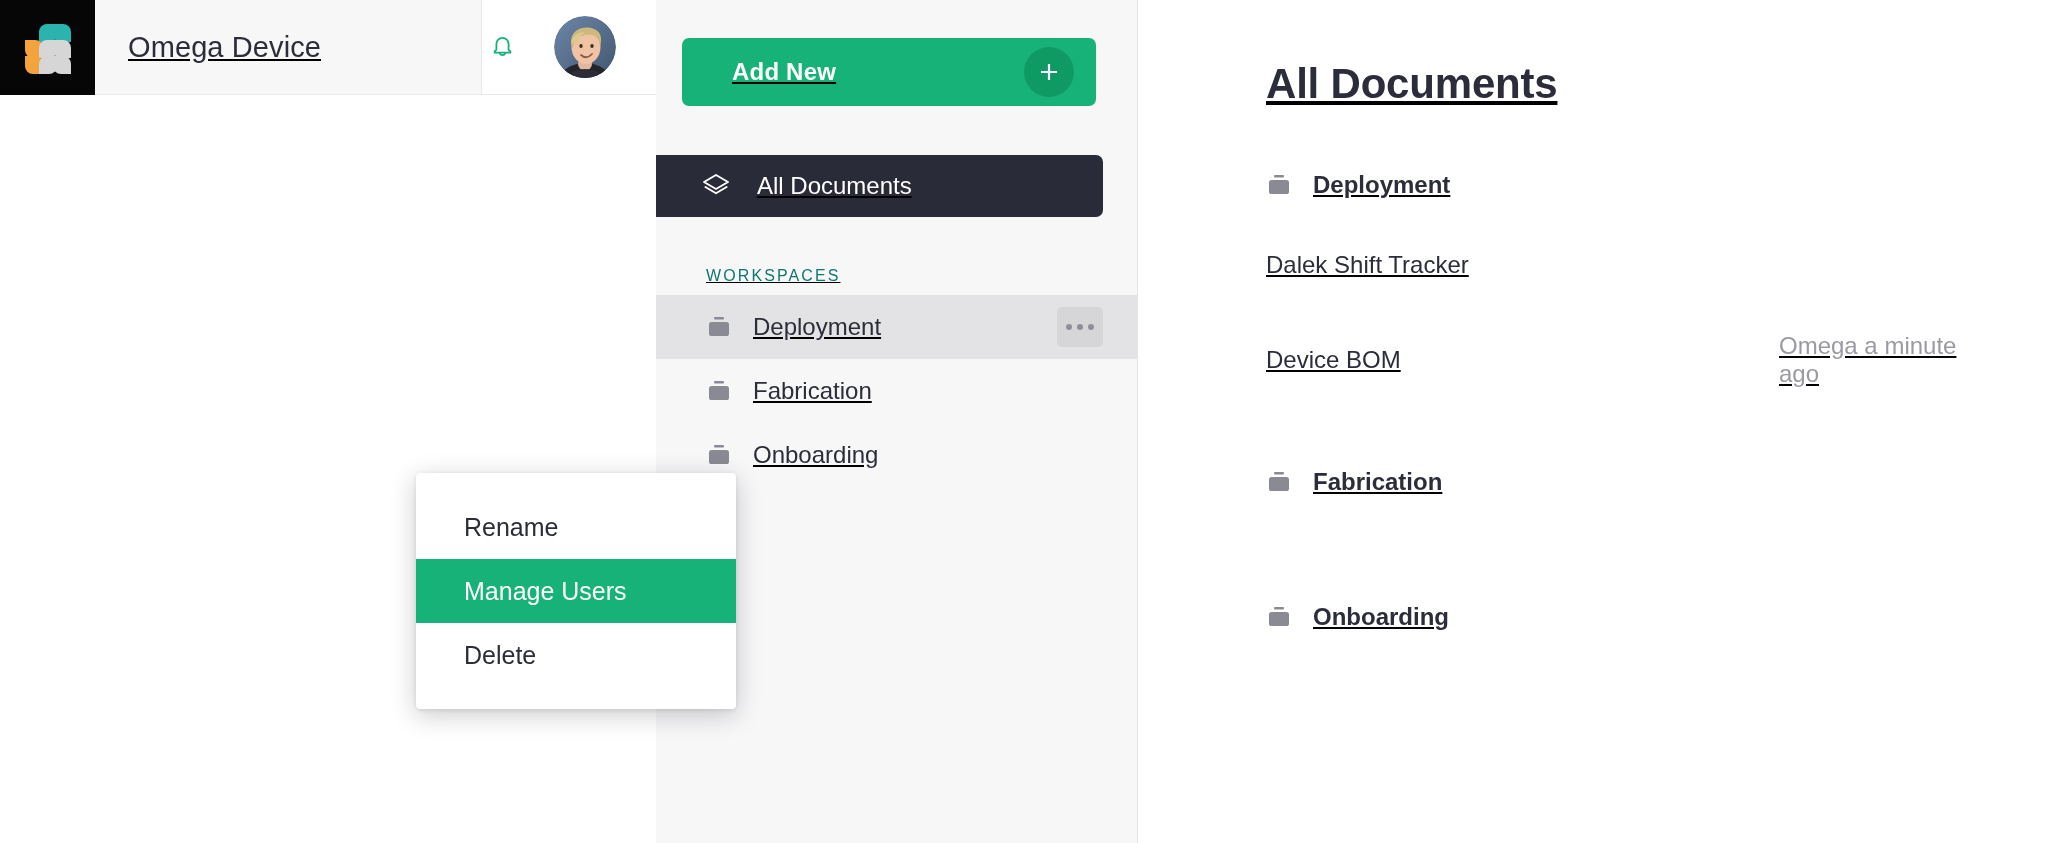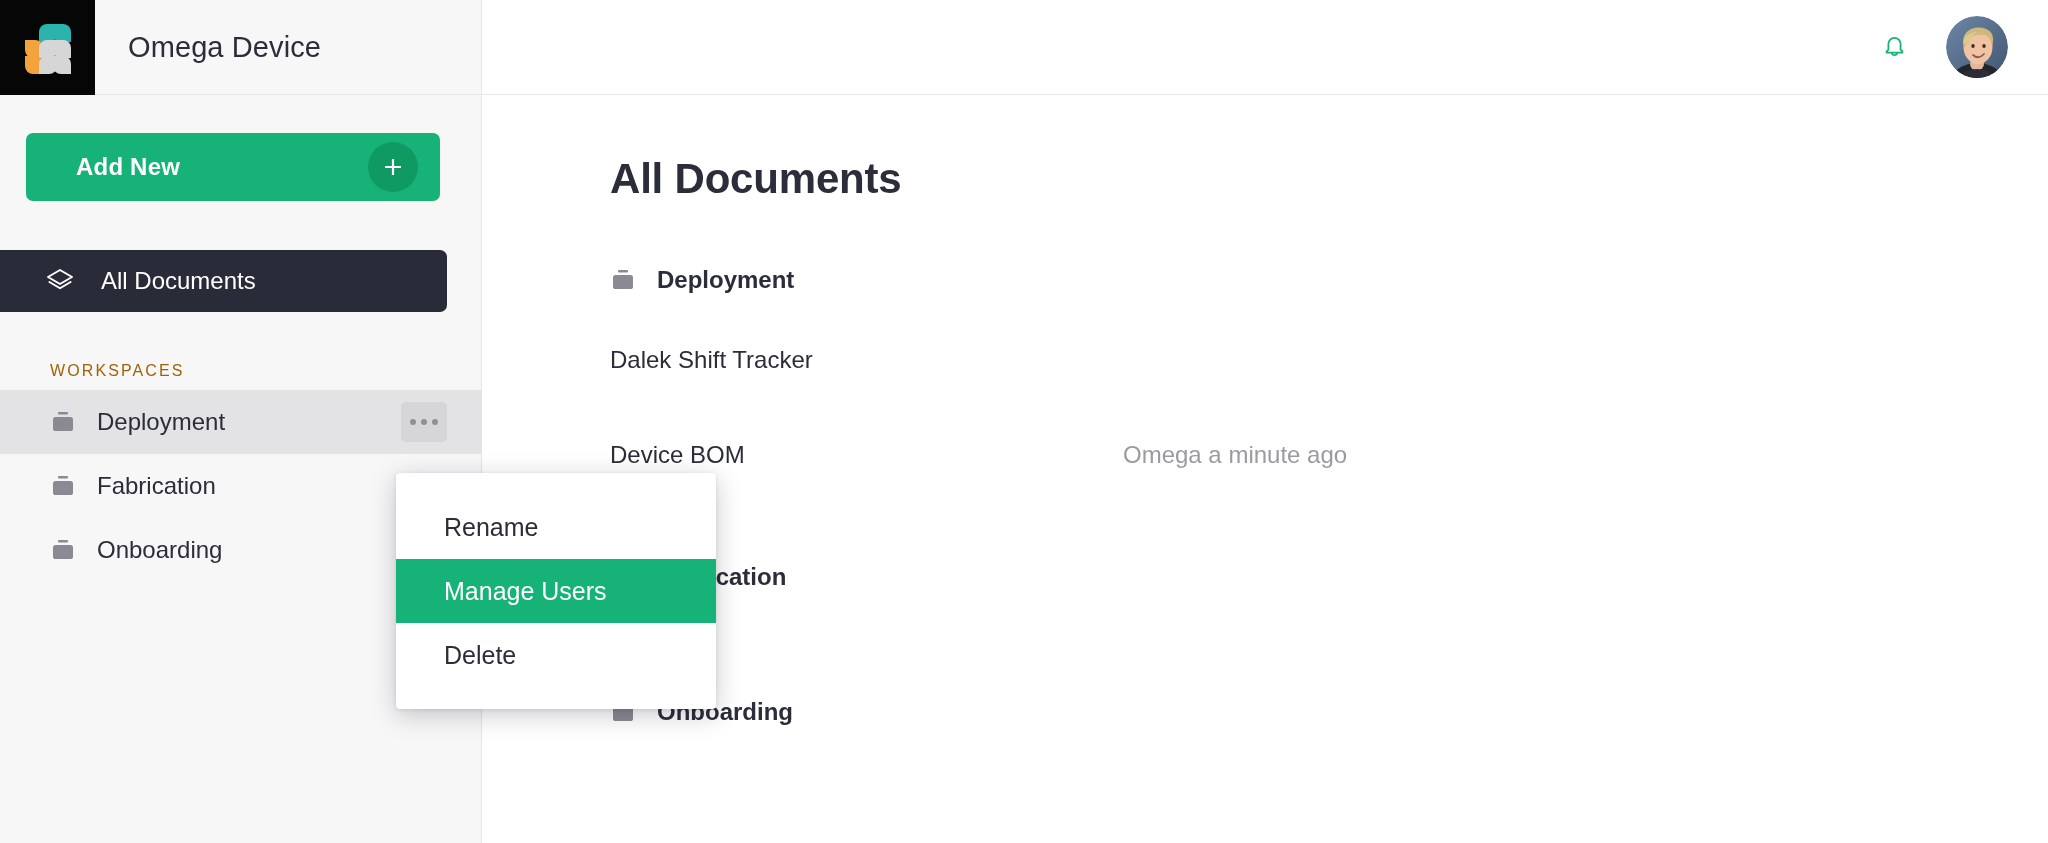--- a/index.html
+++ b/index.html
@@ -9,21 +9,22 @@
     font-family: "Liberation Sans", sans-serif;
     background: #ffffff;
     overflow: hidden;
   }
 
   
   #app {
     position: relative;
     width: 2048px; height: 843px;
     display: flex;
-    flex-direction: column;
+    flex-direction: row;
+    text-decoration: underline;
   }
 
   
   .topbar {
     height: 95px;
     flex: 0 0 95px;
     display: flex;
     align-items: stretch;
     background: #ffffff;
     border-bottom: 1px solid #e8e8ea;
@@ -134,21 +135,21 @@
     padding-left: 45px;
     gap: 26px;
     cursor: pointer;
   }
   .nav-primary-label { color: #ffffff; font-size: 24px; }
 
   .section-label {
     margin: 50px 0 10px 50px;
     font-size: 16px;
     letter-spacing: 2.1px;
-    color: #a16207;
+    color: #0f766e;
     font-weight: normal;
   }
 
   .ws-list { margin-top: 8px; }
   .ws-item {
     height: 64px;
     display: flex;
     align-items: center;
     padding-left: 50px;
     padding-right: 34px;
@@ -222,21 +223,21 @@
     flex: 0 0 513px;
   }
   .doc-edited {
     font-size: 24px;
     color: #9a9aa3;
   }
 
   
   .context-menu {
     position: absolute;
-    left: 396px;
+    left: 416px;
     top: 473px;
     width: 320px;
     background: #ffffff;
     border-radius: 4px;
     box-shadow: 0 6px 26px rgba(20,20,30,.22), 0 1px 4px rgba(20,20,30,.10);
     padding: 22px 0 22px 0;
     z-index: 30;
   }
   .menu-item {
     height: 64px;

